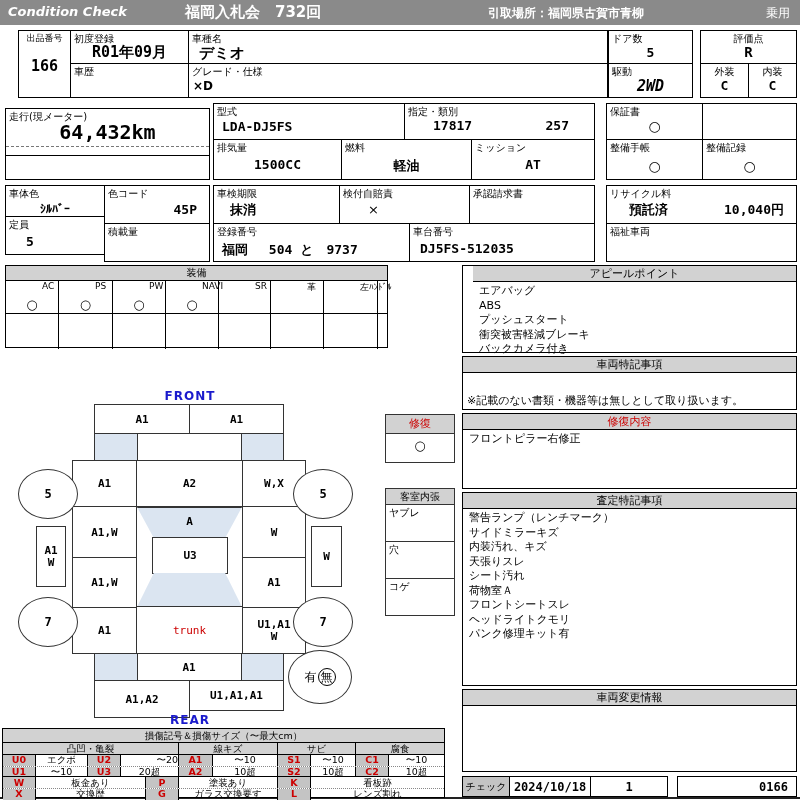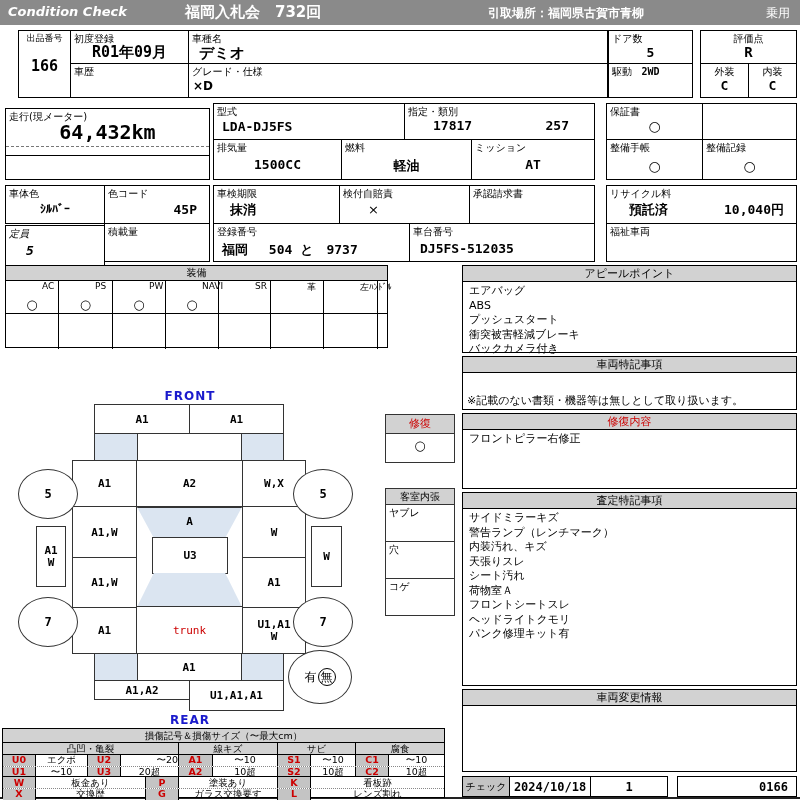--- a/index.html
+++ b/index.html
@@ -64,21 +64,21 @@
   <div class="cell" style="left:188px;top:63px;width:420px;height:35px;">
     <span class="lbl">グレード・仕様</span>
     <div class="abs" style="left:4px;top:15px;font-size:12px;font-weight:bold;">×D</div>
   </div>
   <div class="cell" style="left:608px;top:30px;width:85px;height:34px;">
     <span class="lbl">ドア数</span>
     <div class="cval val" style="top:14px;font-size:13px;">5</div>
   </div>
   <div class="cell" style="left:608px;top:63px;width:85px;height:35px;">
     <span class="lbl">駆動</span>
-    <div class="cval val" style="top:2px;font-size:10px;">2WD</div>
+    <div class="cval val" style="top:13px;font-size:15px;font-style:italic;">2WD</div>
   </div>
   <div class="cell" style="left:700px;top:30px;width:97px;height:68px;">
     <div class="abs" style="left:0;top:0;width:95px;height:33px;border-bottom:1px solid #000;">
       <span class="lblc">評価点</span>
       <div class="cval val" style="top:13px;font-size:14px;">R</div>
     </div>
     <div class="abs" style="left:0;top:33px;width:48px;height:33px;border-right:1px solid #000;">
       <span class="lblc">外装</span>
       <div class="cval val" style="top:14px;font-size:13px;">C</div>
     </div>
@@ -130,21 +130,21 @@
   </div>
 
   <div class="cell" style="left:5px;top:185px;width:100px;height:39px;">
     <span class="lbl">車体色</span>
     <div class="cval" style="top:16px;font-size:12px;">ｼﾙﾊﾞｰ</div>
   </div>
   <div class="cell" style="left:104px;top:185px;width:106px;height:39px;">
     <span class="lbl">色コード</span>
     <div class="abs val" style="right:12px;top:16px;font-size:13px;">45P</div>
   </div>
-  <div class="cell" style="left:5px;top:225px;width:100px;height:49px;font-style:italic;">
+  <div class="cell" style="left:5px;top:216px;width:100px;height:39px;">
     <span class="lbl">定員</span>
     <div class="abs val" style="left:20px;top:17px;font-size:13px;">5</div>
   </div>
   <div class="cell" style="left:104px;top:223px;width:106px;height:39px;">
     <span class="lbl">積載量</span>
   </div>
   <div class="cell" style="left:213px;top:185px;width:127px;height:39px;">
     <span class="lbl">車検期限</span>
     <div class="abs" style="left:16px;top:15px;font-size:13px;font-weight:bold;">抹消</div>
   </div>
@@ -210,21 +210,21 @@
         <div class="eq-cell" style="width:54px;"></div>
       <div class="eq-cell" style="width:53px;"></div>
         <div class="eq-cell" style="width:53px;"></div>
       <div class="eq-cell" style="width:52px;"></div>
         <div class="eq-cell" style="width:53px;"></div>
       <div class="eq-cell" style="width:54px;"></div>
         <div class="eq-cell" style="flex:1;border-right:none;"></div>
     </div>
   </div>
 
-  <div class="panel" style="left:462px;top:265px;width:335px;height:88px;">
+  <div class="panel" style="left:462px;top:265px;width:335px;height:88px;padding-left:10px;">
     <div class="panel-h">アピールポイント</div>
     <div class="panel-b">
       <div>エアバッグ</div>
       <div>ABS</div>
       <div>プッシュスタート</div>
       <div>衝突被害軽減ブレーキ</div>
       <div>バックカメラ付き</div>
     </div>
   </div>
   <div class="panel" style="left:462px;top:356px;width:335px;height:54px;">
@@ -233,22 +233,22 @@
   </div>
   <div class="panel" style="left:462px;top:413px;width:335px;height:76px;">
     <div class="panel-h red">修復内容</div>
     <div class="panel-b">
       <div>フロントピラー右修正</div>
     </div>
   </div>
   <div class="panel" style="left:462px;top:492px;width:335px;height:194px;">
     <div class="panel-h">査定特記事項</div>
     <div class="panel-b">
+      <div>警告ランプ（レンチマーク）</div>
       <div>サイドミラーキズ</div>
-      <div>警告ランプ（レンチマーク）</div>
       <div>内装汚れ、キズ</div>
       <div>天張りスレ</div>
       <div>シート汚れ</div>
       <div>荷物室Ａ</div>
       <div>フロントシートスレ</div>
       <div>ヘッドライトクモリ</div>
       <div>パンク修理キット有</div>
     </div>
   </div>
   <div class="panel" style="left:462px;top:689px;width:335px;height:83px;">
@@ -304,21 +304,21 @@
   <div class="dcell" style="left:242px;top:607px;width:64px;height:47px;flex-direction:column;line-height:12px;">
     <span>U1,A1</span>
     <span>W</span>
   </div>
 
   <div class="dcell" style="left:94px;top:653px;width:190px;height:28px;padding:0;">
     <div class="abs shade" style="left:0;top:0;width:43px;height:100%;border-right:1px solid #333;"></div>
     <div class="abs shade" style="right:0;top:0;width:42px;height:100%;border-left:1px solid #333;"></div>
     <span>A1</span>
   </div>
-  <div class="dcell" style="left:94px;top:680px;width:96px;height:20px;">A1,A2</div>
+  <div class="dcell" style="left:94px;top:680px;width:96px;height:38px;">A1,A2</div>
   <div class="dcell" style="left:189px;top:680px;width:95px;height:31px;">U1,A1,A1</div>
 
   <div class="abs blue" style="left:150px;top:713px;width:80px;text-align:center;font-size:12px;letter-spacing:1px;">REAR</div>
 
   <div class="wheel" style="left:18px;top:469px;width:60px;height:50px;">5</div>
   <div class="wheel" style="left:293px;top:469px;width:60px;height:50px;">5</div>
   <div class="wheel" style="left:18px;top:597px;width:60px;height:50px;">7</div>
   <div class="wheel" style="left:293px;top:597px;width:60px;height:50px;">7</div>
 
   <div class="dcell" style="left:36px;top:526px;width:30px;height:61px;flex-direction:column;line-height:12px;">

